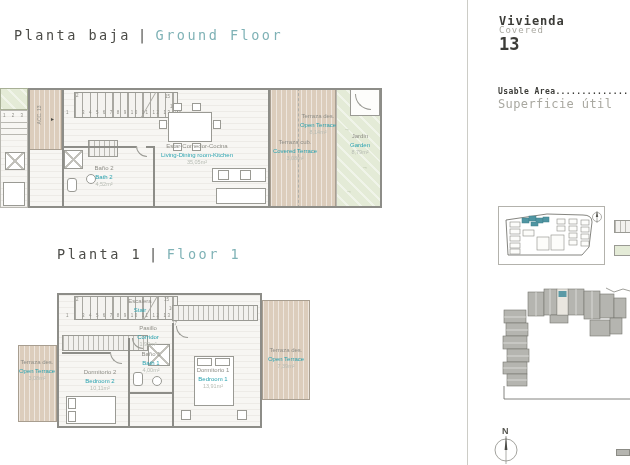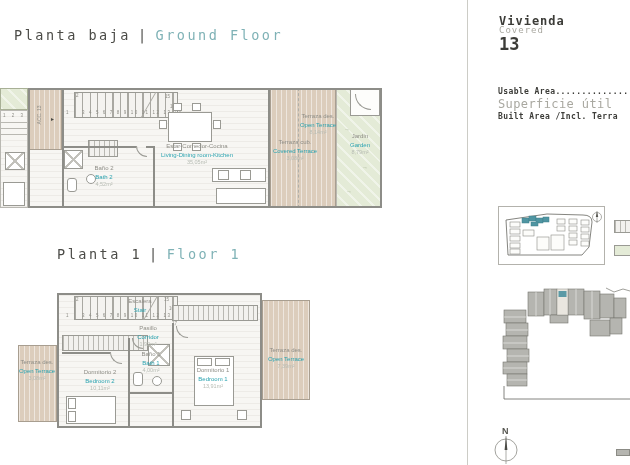--- a/index.html
+++ b/index.html
@@ -231,21 +231,20 @@
 
 <div class="abs" style="left:467px;top:0;width:1px;height:465px;background:#ccccc6"></div>
 
 <div class="dw-es mono" style="left:499px;top:14px">Vivienda</div>
 <div class="dw-en mono" style="left:499px;top:25px">Covered</div>
 <div class="dw-no mono" style="left:499px;top:34px">13</div>
 
 <div class="abs mono" style="left:498px;top:86px;width:132px;overflow:hidden">
   <div class="a-en">Usable Area...............</div>
   <div class="a-es">Superficie útil</div>
-  <div class="a-en">Built Area /Incl. Terra</div>
 </div>
 
 <div class="abs" style="left:498px;top:206px;width:107px;height:59px;border:1px solid #b3b2ac;background:#fff">
   <svg width="107" height="59" viewBox="0 0 107 59">
     <path d="M7,13 L48,7 L84,8 Q93,8 93,15 L90,40 L83,48 L9,48 Z" fill="none" stroke="#66665f" stroke-width="0.8"></path>
     <g fill="#fcfcfa" stroke="#8b8b85" stroke-width="0.6">
       <rect x="11" y="15" width="10" height="5"></rect>
         <rect x="11" y="22" width="10" height="5"></rect>
       <rect x="11" y="29" width="10" height="5"></rect>
         <rect x="11" y="36" width="10" height="5"></rect>

